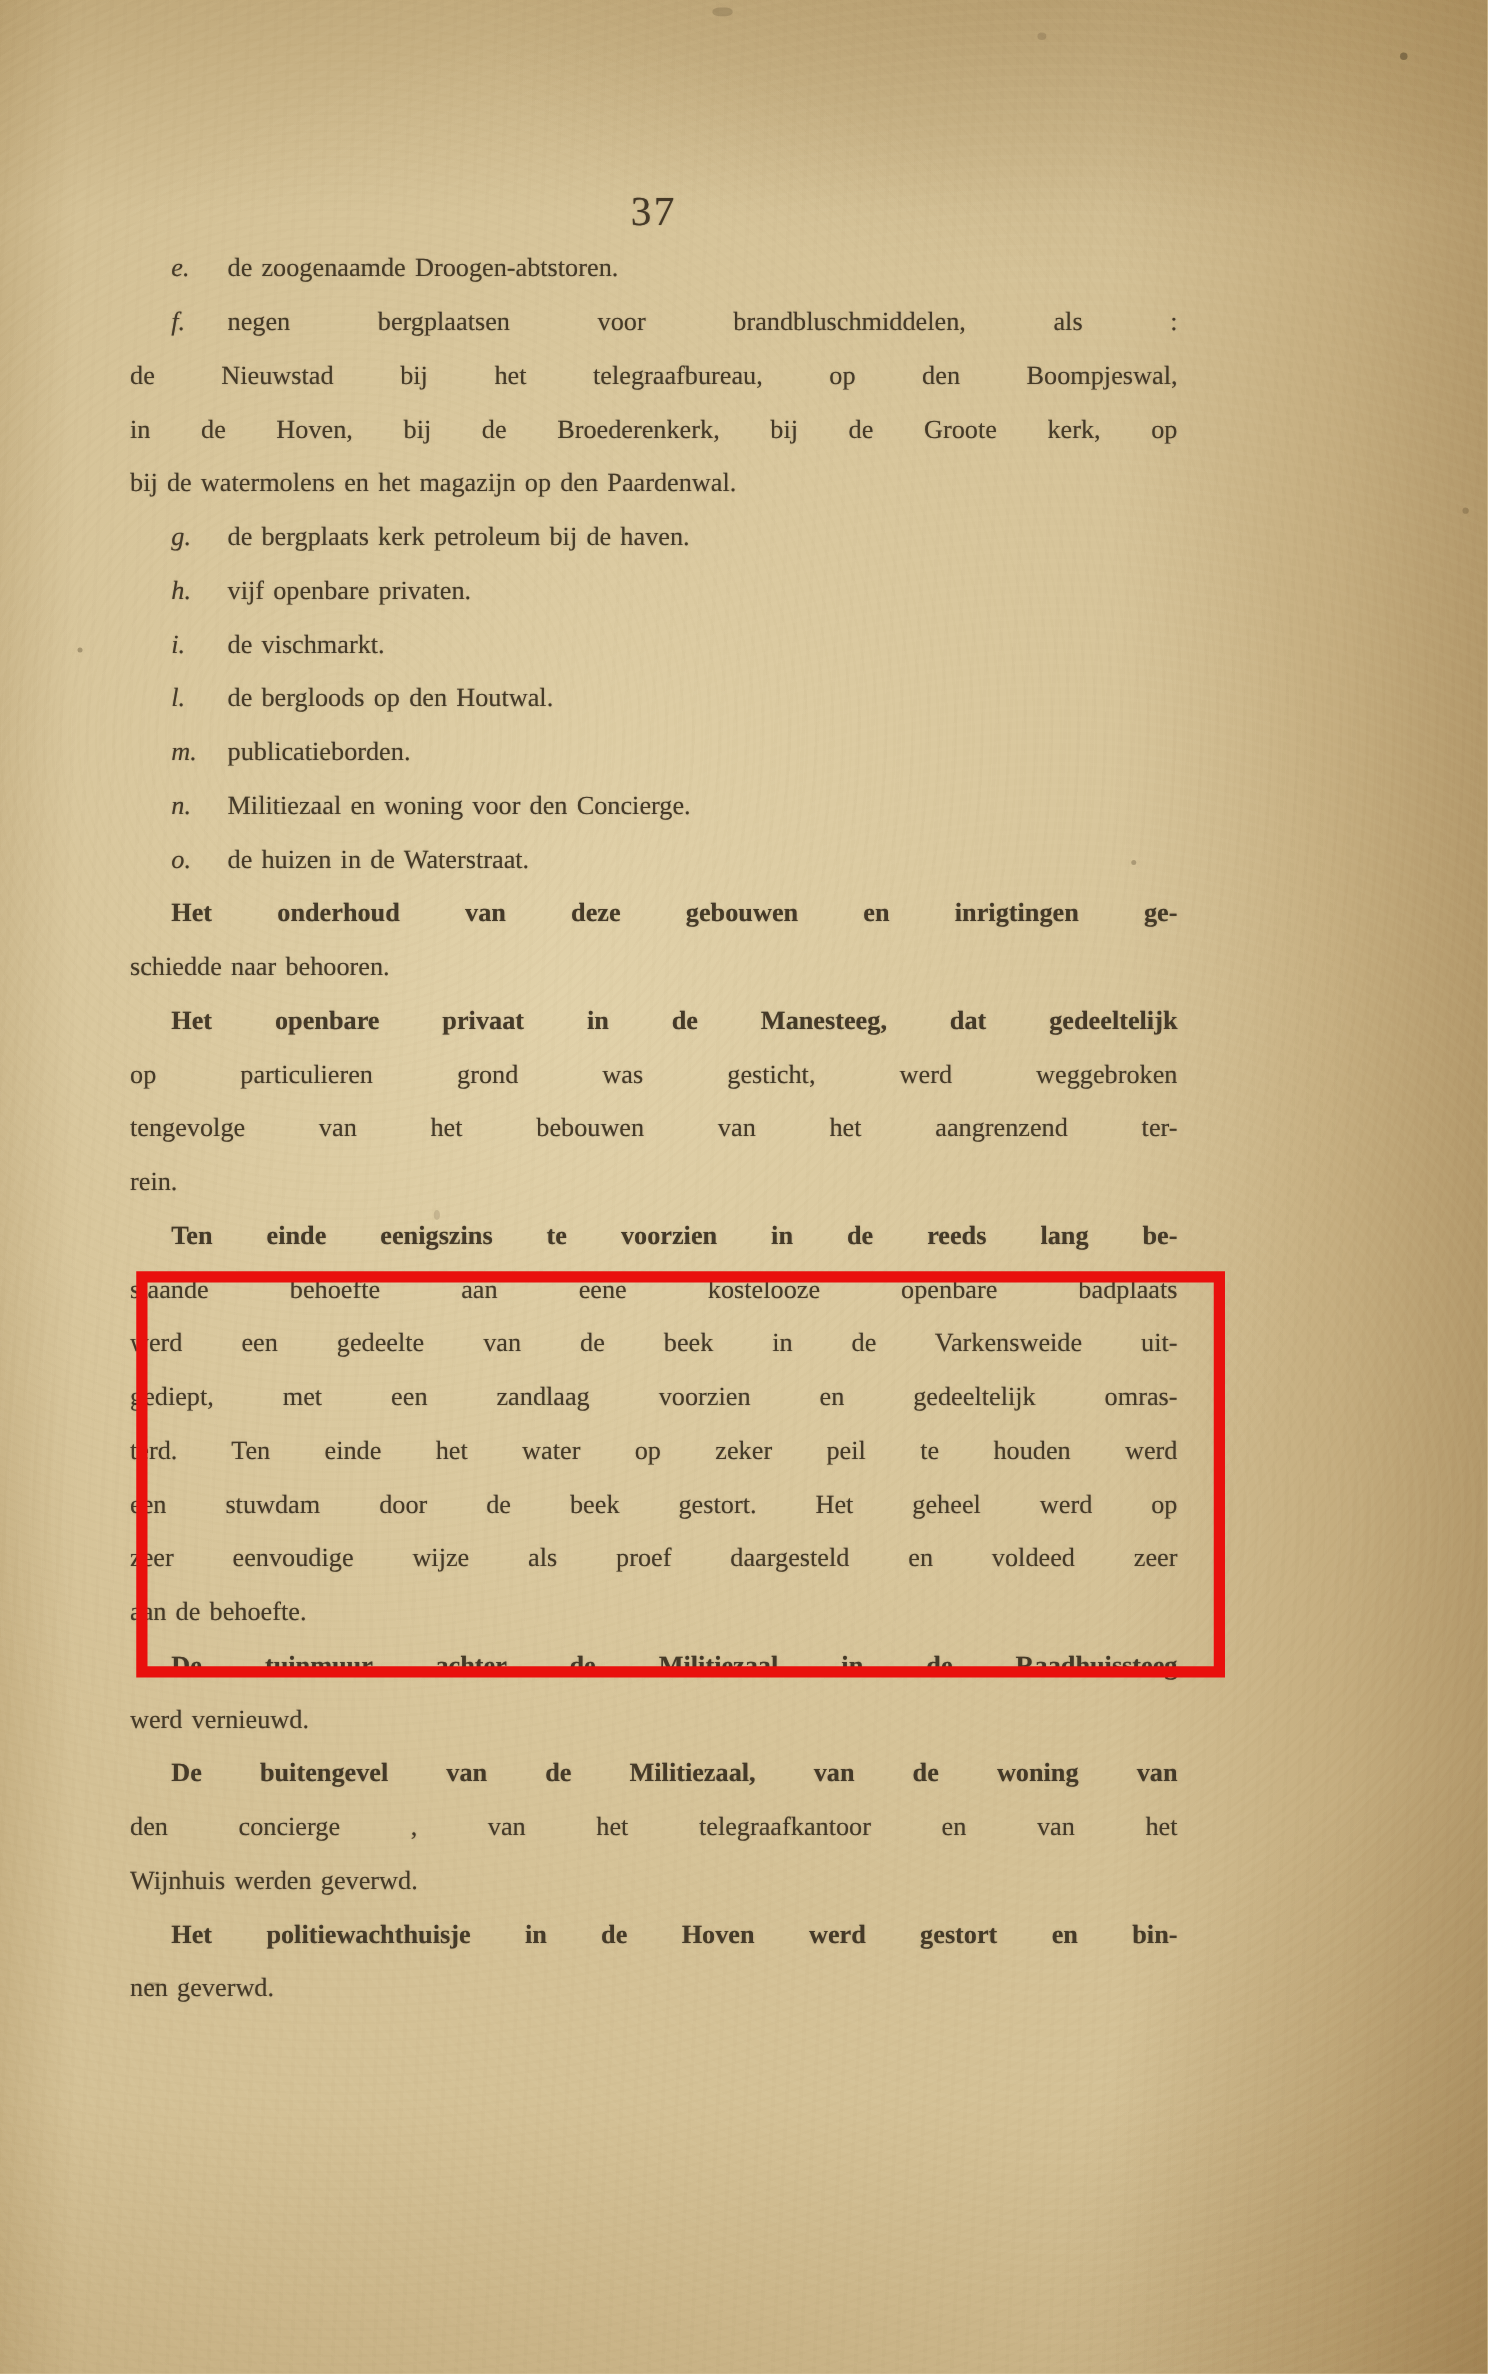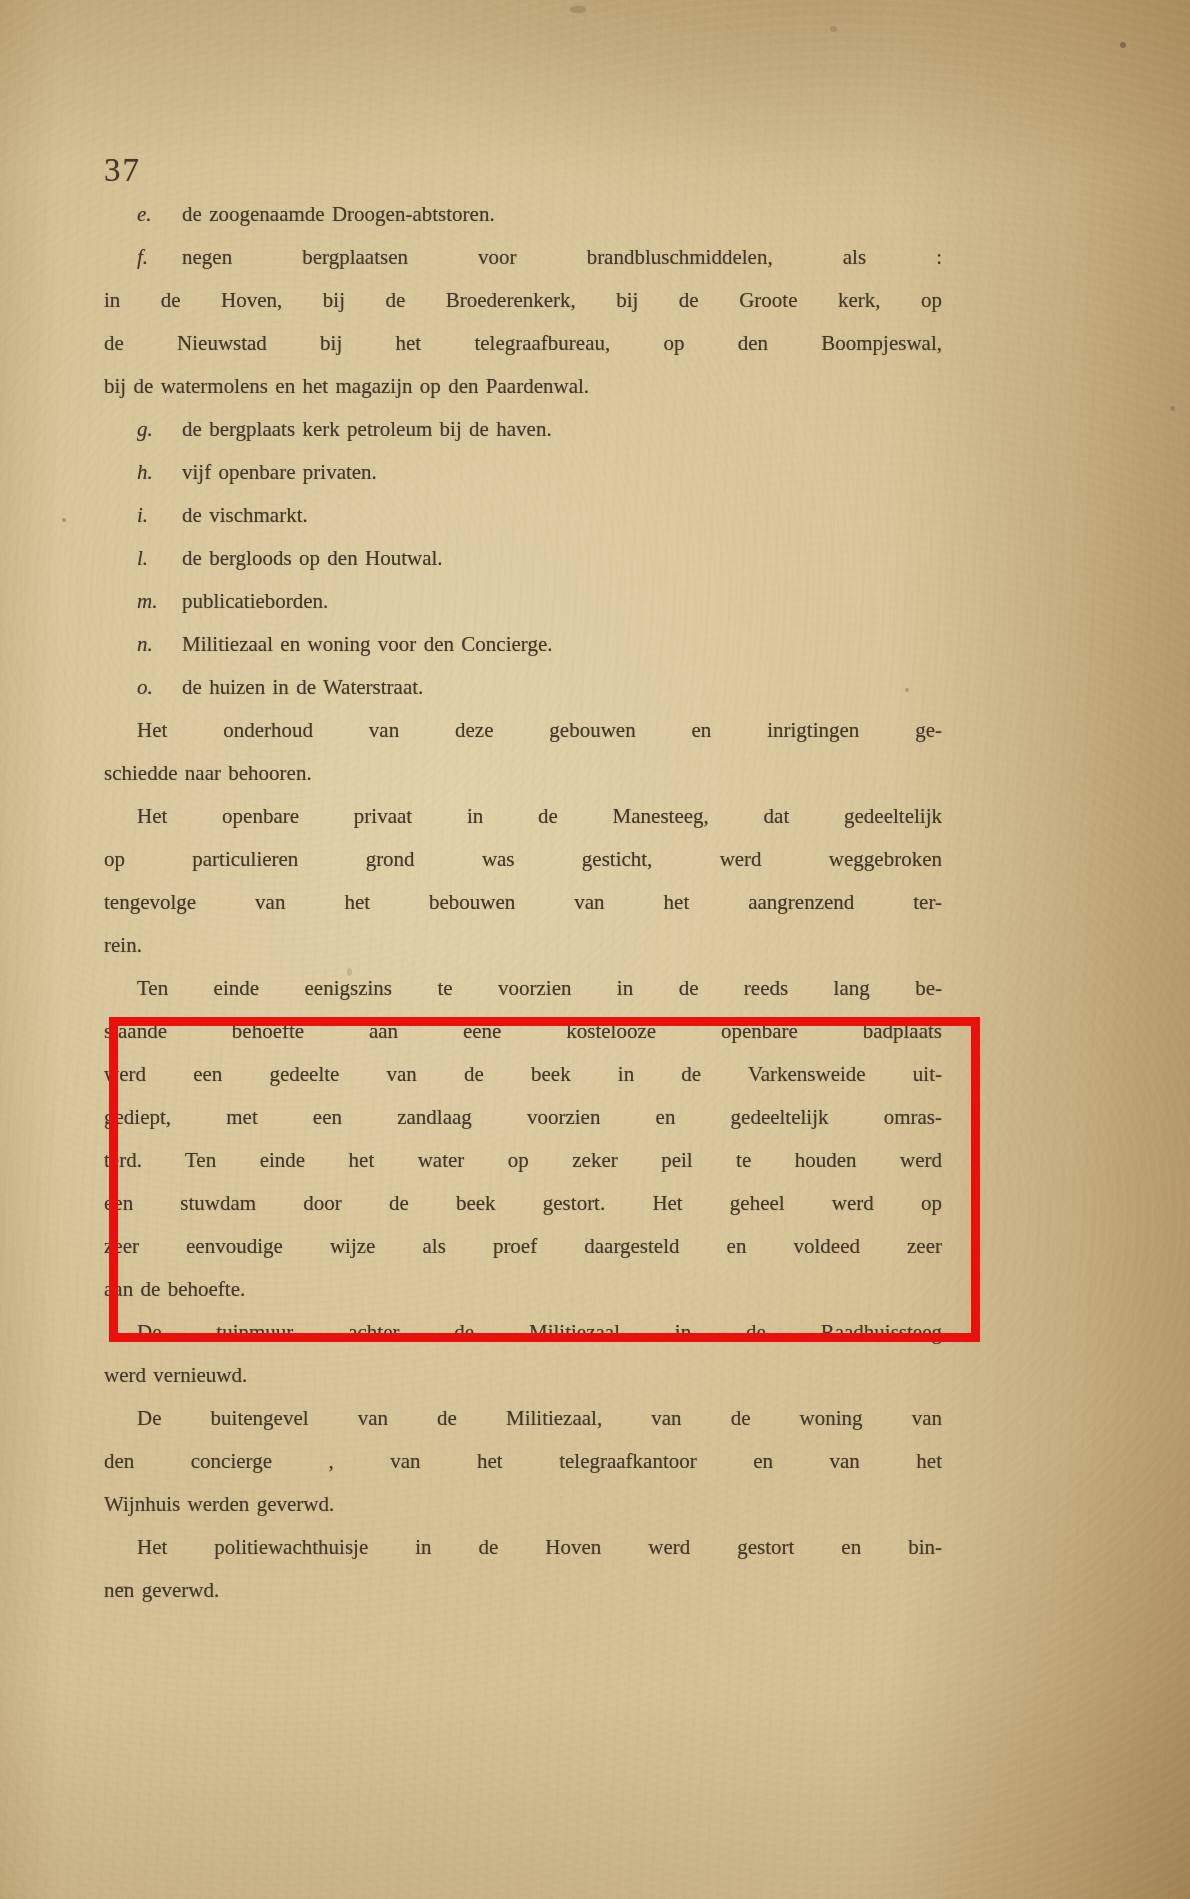--- a/index.html
+++ b/index.html
@@ -24,32 +24,32 @@
   #grain{
     position:absolute;inset:0;opacity:.5;
     background-image:
       repeating-radial-gradient(circle at 23% 31%, rgba(120,95,55,0.045) 0 2px, rgba(0,0,0,0) 2px 7px),
       repeating-radial-gradient(circle at 71% 64%, rgba(255,245,215,0.05) 0 3px, rgba(0,0,0,0) 3px 9px),
       repeating-linear-gradient(93deg, rgba(115,90,50,0.03) 0 3px, rgba(0,0,0,0) 3px 11px);
   }
   .speck{position:absolute;border-radius:50%;background:#5a4a30;}
   #page-number{
     position:absolute;left:104px;top:152px;width:838px;
-    font-size:33px;letter-spacing:2px;color:#463a28;
+    text-align:center;font-size:33px;letter-spacing:2px;color:#463a28;
     text-shadow:0 0 1px rgba(70,56,40,.6);
   }
   #text-block{
     position:absolute;left:104px;top:193px;width:838px;
     font-size:21px;line-height:43px;color:#453a28;
     word-spacing:0.10em;
     text-shadow:0 0 1px rgba(70,56,40,.55);
   }
   .line{height:43px;white-space:pre;}
   .line.fill{white-space:normal;text-align:justify;text-align-last:justify;}
-  .line.indent{padding-left:33px;}
+  .line.indent{padding-left:33px;font-weight:bold;}
   .line.list{padding-left:33px;}
   .marker{display:inline-block;width:45px;font-style:italic;}
   #highlight-box{
     position:absolute;left:109px;top:1017px;width:871px;height:325px;
     box-sizing:border-box;border:9px solid #e9100d;
     pointer-events:none;
   }
 </style>
 </head>
 <body>
@@ -64,22 +64,22 @@
 <div class="speck" style="left:905px;top:688px;width:4px;height:4px;opacity:.35;"></div>
 <div class="speck" style="left:1170px;top:406px;width:5px;height:5px;opacity:.3;"></div>
 <div class="speck" style="left:117px;top:1586px;width:11px;height:3px;opacity:.3;border-radius:2px;"></div>
 <div class="speck" style="left:347px;top:968px;width:5px;height:8px;opacity:.18;"></div>
 
 <div id="page-number">37</div>
 
 <div id="text-block">
     <div class="line list"><span class="marker">e.</span><span>de zoogenaamde Droogen-abtstoren.</span></div>
     <div class="line list fill"><span class="marker">f.</span><span>negen bergplaatsen voor brandbluschmiddelen, als :</span></div>
+    <div class="line cont fill">de Nieuwstad bij het telegraafbureau, op den Boompjeswal,</div>
     <div class="line cont fill">in de Hoven, bij de Broederenkerk, bij de Groote kerk, op</div>
-    <div class="line cont fill">de Nieuwstad bij het telegraafbureau, op den Boompjeswal,</div>
     <div class="line cont">bij de watermolens en het magazijn op den Paardenwal.</div>
     <div class="line list"><span class="marker">g.</span><span>de bergplaats kerk petroleum bij de haven.</span></div>
     <div class="line list"><span class="marker">h.</span><span>vijf openbare privaten.</span></div>
     <div class="line list"><span class="marker">i.</span><span>de vischmarkt.</span></div>
     <div class="line list"><span class="marker">l.</span><span>de bergloods op den Houtwal.</span></div>
     <div class="line list"><span class="marker">m.</span><span>publicatieborden.</span></div>
     <div class="line list"><span class="marker">n.</span><span>Militiezaal en woning voor den Concierge.</span></div>
     <div class="line list"><span class="marker">o.</span><span>de huizen in de Waterstraat.</span></div>
     <div class="line indent fill">Het onderhoud van deze gebouwen en inrigtingen ge-</div>
     <div class="line cont">schiedde naar behooren.</div>

